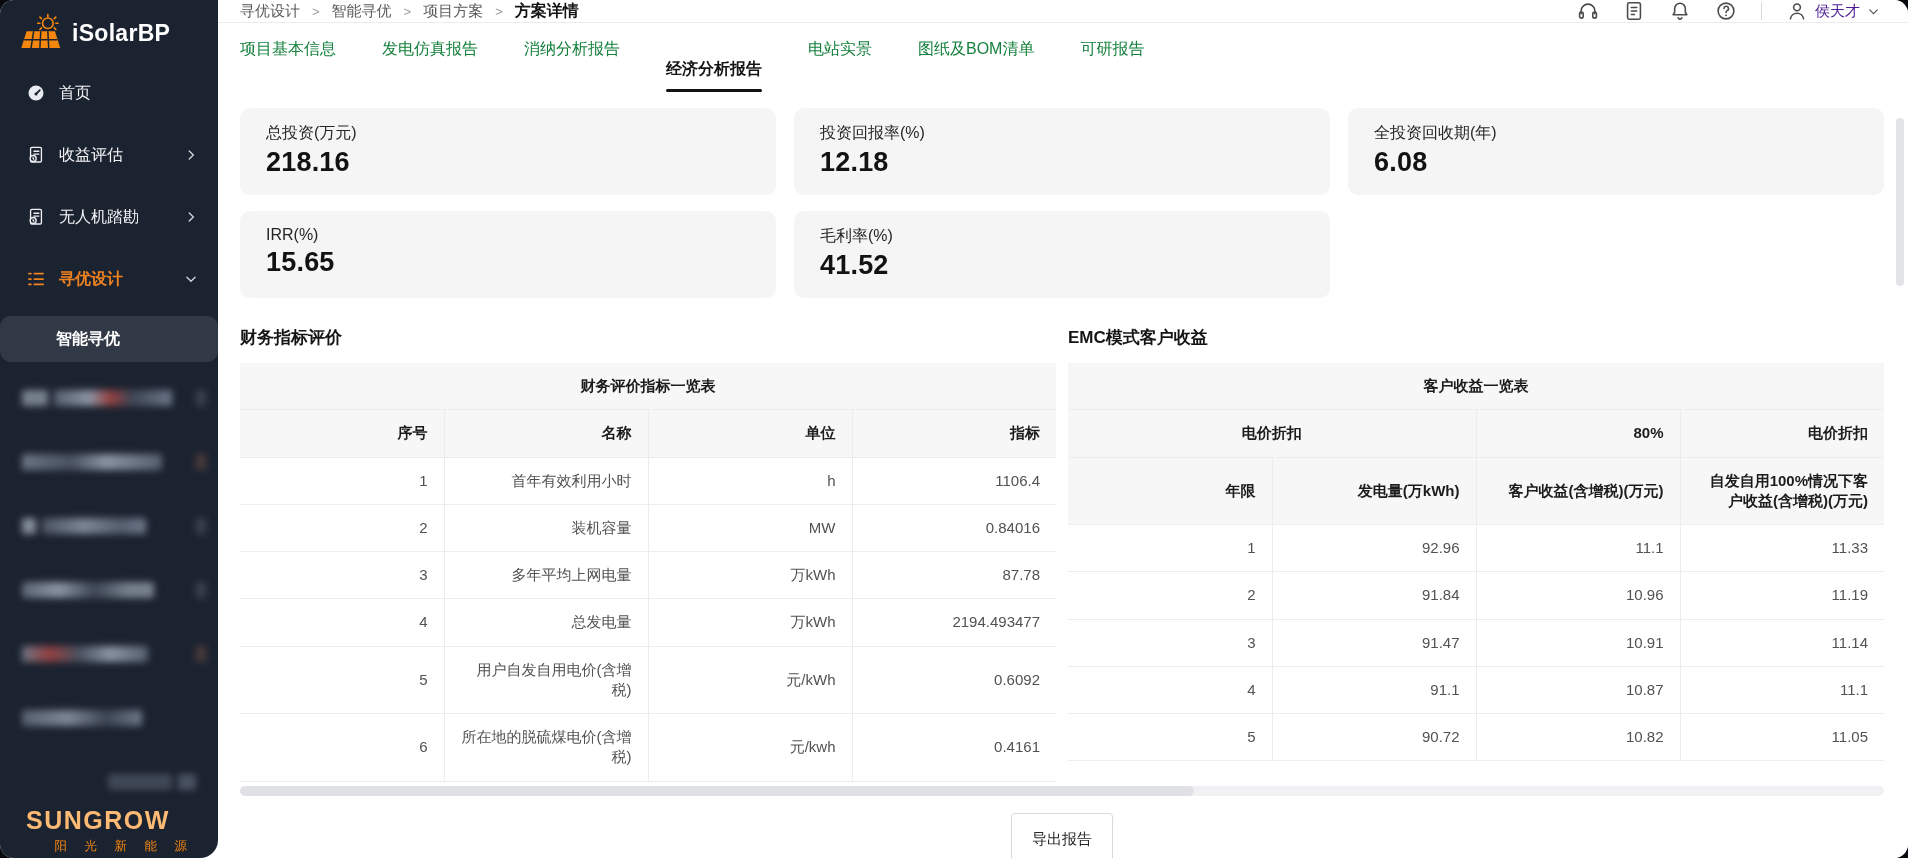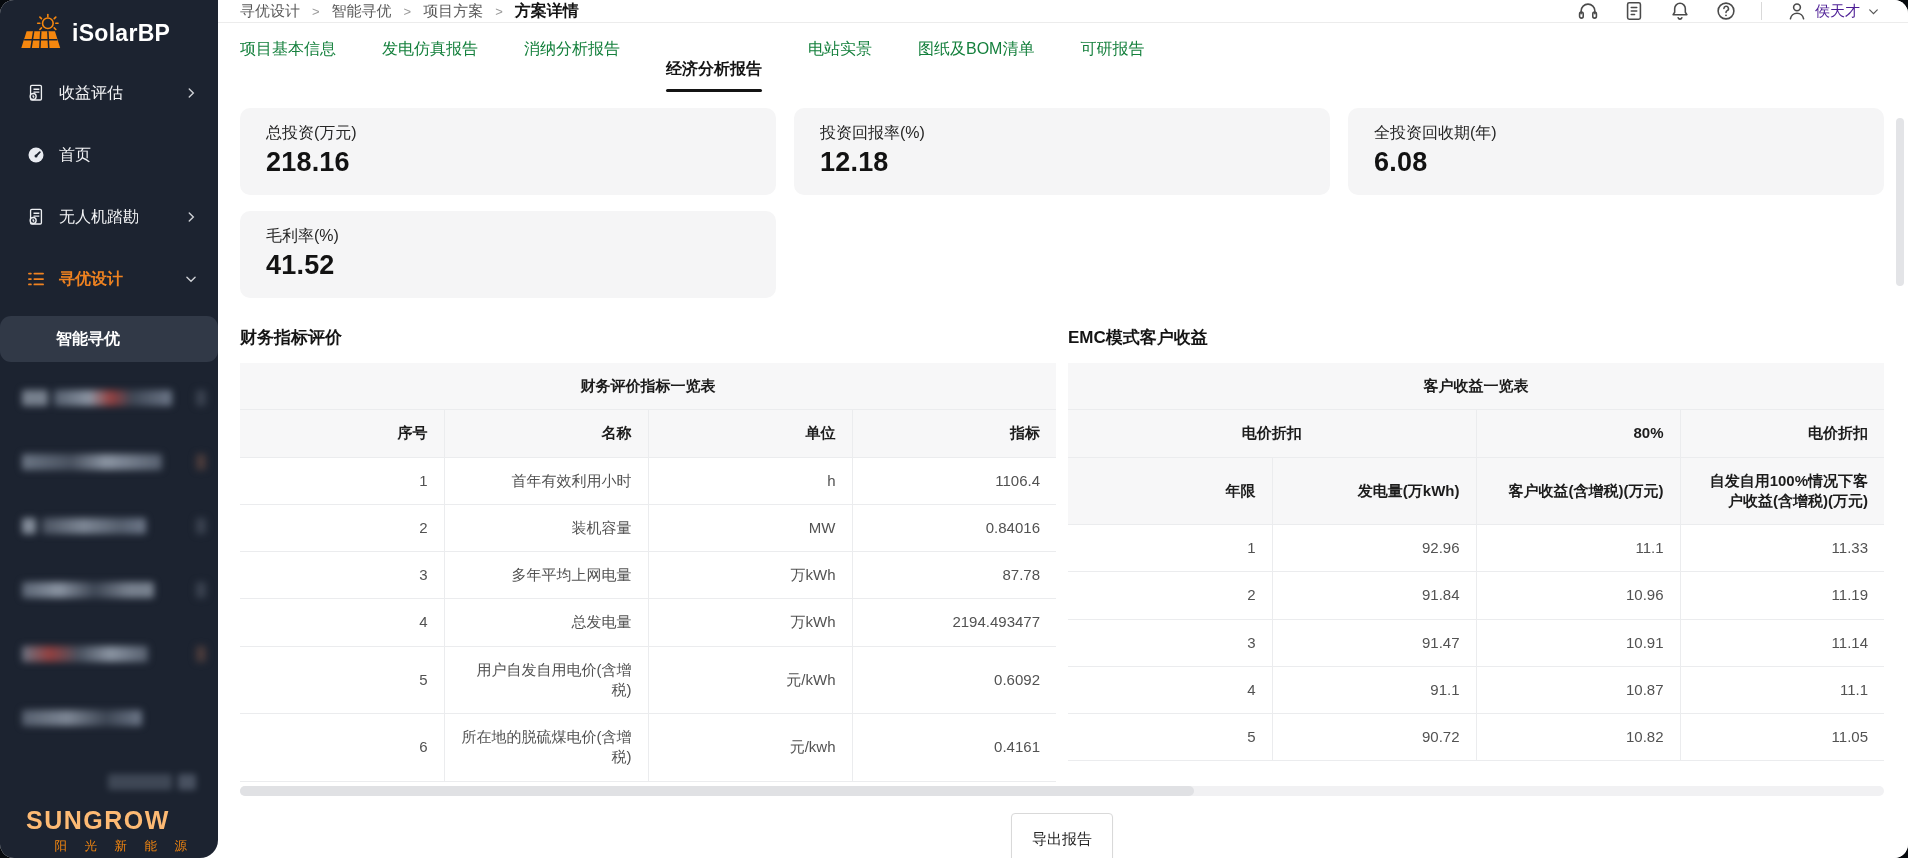--- a/index.html
+++ b/index.html
@@ -99,44 +99,44 @@
             <line x1="36" y1="20" x2="37" y2="39"></line>
           <line x1="9.2" y1="29.5" x2="46.8" y2="29.5"></line>
         </g>
       </svg>
       <span class="logo-text">iSolarBP</span>
     </div>
 
     <nav>
       <div class="nav-item">
         <span class="nav-ico">
+          <svg viewBox="0 0 24 24">
+              <circle cx="12" cy="12" r="9" fill="#e9ecf2"></circle>
+              <path d="M12 13.2 L16.6 8.6" stroke="#1c2330" stroke-width="2.2" stroke-linecap="round"></path>
+              <circle cx="12" cy="13.2" r="1.8" fill="#1c2330"></circle>
+            </svg>
+        </span>
+        <span class="nav-label">首页</span>
+      </div>
+
+      <div class="nav-item">
+        <span class="nav-ico">
           <svg viewBox="0 0 24 24" fill="none" stroke="#eef0f3" stroke-width="1.6">
               <rect x="5.5" y="2.8" width="13" height="17.6" rx="1.5"></rect>
               <path d="M9 7.5h7M9 11h7"></path>
               <circle cx="8.6" cy="16.2" r="3.6" fill="#1c2330"></circle>
               <path d="M8.6 14.6v1.7l1.3.9"></path>
             </svg>
         </span>
         <span class="nav-label">收益评估</span>
         <span class="chev">
             <svg viewBox="0 0 24 24" fill="none" stroke="#eef0f3" stroke-width="2.4" stroke-linecap="round">
               <path d="M9 5l7 7-7 7"></path>
             </svg>
           </span>
-      </div>
-
-      <div class="nav-item">
-        <span class="nav-ico">
-          <svg viewBox="0 0 24 24">
-              <circle cx="12" cy="12" r="9" fill="#e9ecf2"></circle>
-              <path d="M12 13.2 L16.6 8.6" stroke="#1c2330" stroke-width="2.2" stroke-linecap="round"></path>
-              <circle cx="12" cy="13.2" r="1.8" fill="#1c2330"></circle>
-            </svg>
-        </span>
-        <span class="nav-label">首页</span>
       </div>
 
       <div class="nav-item">
         <span class="nav-ico">
           <svg viewBox="0 0 24 24" fill="none" stroke="#eef0f3" stroke-width="1.6">
               <rect x="5.5" y="2.8" width="13" height="17.6" rx="1.5"></rect>
               <path d="M9 7.5h7M9 11h7"></path>
               <circle cx="8.6" cy="16.2" r="3.6" fill="#1c2330"></circle>
               <path d="M8.6 14.6v1.7l1.3.9"></path>
             </svg>
@@ -283,20 +283,24 @@
         </div>
         <div class="kpi">
           <div class="kpi-label">投资回报率(%)</div>
           <div class="kpi-value">12.18</div>
         </div>
         <div class="kpi">
           <div class="kpi-label">全投资回收期(年)</div>
           <div class="kpi-value">6.08</div>
         </div>
         <div class="kpi">
+          <div class="kpi-label">IRR(%)</div>
+          <div class="kpi-value">15.65</div>
+        </div>
+        <div class="kpi">
           <div class="kpi-label">毛利率(%)</div>
           <div class="kpi-value">41.52</div>
         </div>
       </div>
 
       <div class="tables-row">
 
         <div class="table-block">
           <div class="section-title">财务指标评价</div>
           <table>

